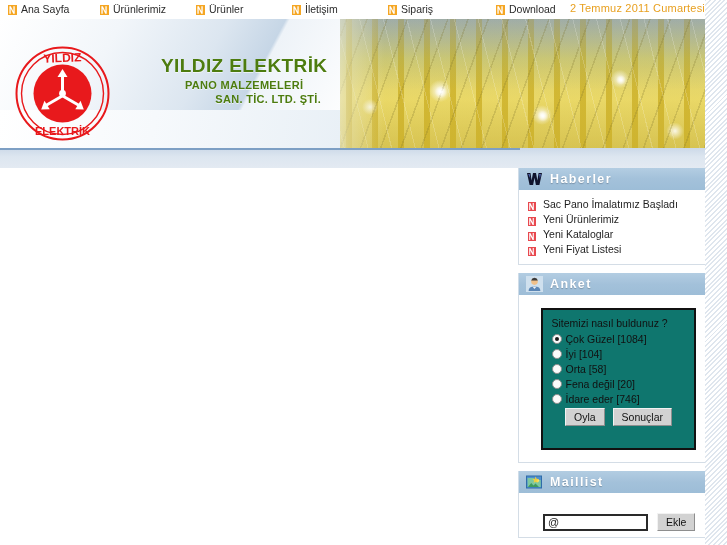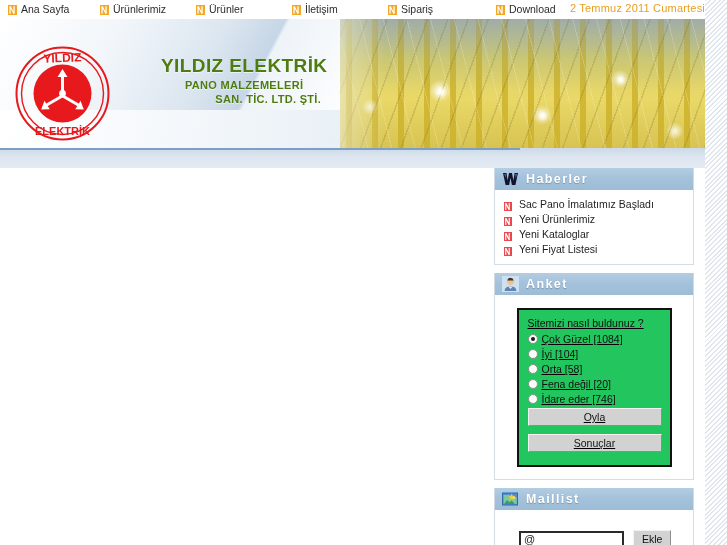--- a/index.html
+++ b/index.html
@@ -174,21 +174,21 @@
     position: absolute;
     top: 168px; left: 0;
     width: 505px; height: 377px;
     background: #ffffff;
     z-index: 5;
   }
 
   
   .sidebar {
     position: absolute;
-    top: 168px; left: 494px;
+    top: 168px; left: 518px;
     width: 200px; height: 377px;
     z-index: 12;
   }
   .panel { position: relative; width: 200px; background: #ffffff; }
   .panel-head {
     position: relative;
     height: 22px;
     background: linear-gradient(180deg, #b3cde2 0%, #a3c1da 50%, #9dbdd7 100%);
     border-left: 1px solid #cfdce8;
     border-right: 1px solid #cfdce8;
@@ -226,24 +226,23 @@
     white-space: nowrap;
   }
   .bullet-icon { width: 8px; height: 9px; flex: 0 0 auto; display:block; }
 
   
   .poll-wrap { padding: 13px 0 12px 0; }
   .poll-box {
     margin: 0 auto;
     width: 155px;
     border: 2px solid #111111;
-    background: #22c55e;
-    padding: 7px 8px 13px 9px;
+    background: #0f766e;
+    padding: 7px 8px 22px 9px;
     box-sizing: border-box;
-    text-decoration: underline;
   }
   .poll-q {
     font-size: 10.5px;
     color: #111;
     margin-bottom: 4px;
     white-space: nowrap;
   }
   .poll-opt {
     display: flex;
     align-items: center;
@@ -269,21 +268,20 @@
     left: 2px; top: 2px;
     width: 4px; height: 4px;
     border-radius: 50%;
     background: #1a1a1a;
   }
   .poll-btns {
     display: flex;
     gap: 8px;
     justify-content: center;
     margin-top: 0;
-    flex-direction: column;
   }
   .btn {
     background: #d2d2d2;
     border: 1px solid #8e8e8e;
     border-top-color: #f2f2f2;
     border-left-color: #f2f2f2;
     font-size: 10.5px;
     color: #111;
     padding: 2px 8px;
     cursor: pointer;

